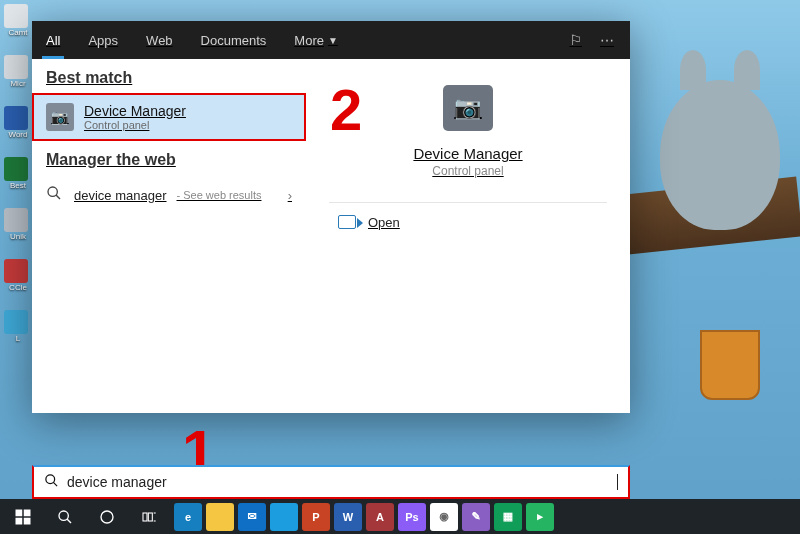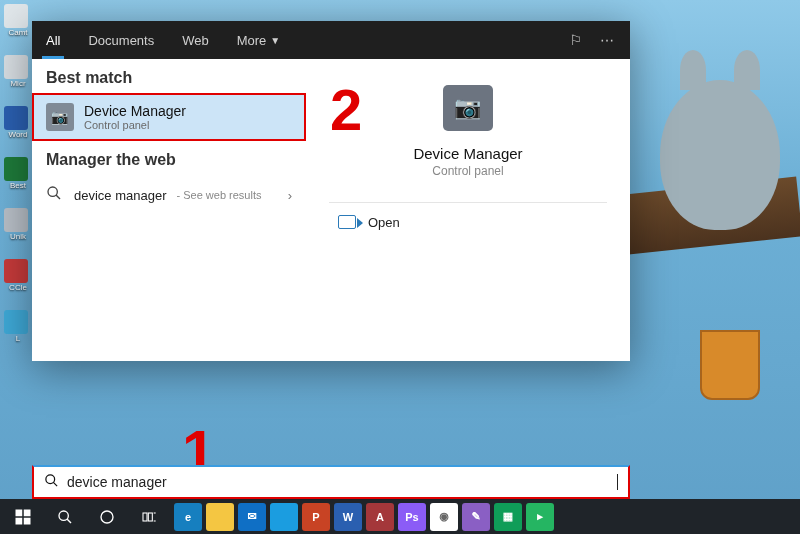--- a/index.html
+++ b/index.html
@@ -43,24 +43,24 @@
     display:flex; flex-direction:column; gap:18px; padding-top:4px;
   }
   .desk-icon { width:24px; height:24px; border-radius:3px; }
   .desk-label { color:#fff; font-size:8px; text-align:center; text-shadow:0 1px 2px #000; width:28px;}
   .di-wrap{text-align:center;}
 
   
   .search-flyout {
     position: absolute;
     left: 32px; top: 21px;
-    width: 598px; height: 340px;
+    width: 598px; height: 392px;
     background: #eab308;
     box-shadow: 0 8px 40px rgba(0,0,0,.4);
-    display:flex; flex-direction:column;
+    display:flex; flex-direction:column;text-decoration:underline;
   }
   .tab-bar {
     height: 38px;
     background: #1f1f1f;
     display:flex; align-items:center;
     color:#d0d0d0;
   }
   .tab {
     height:100%; padding:0 14px;
     font-size:13px;
@@ -215,24 +215,27 @@
       <div class="desk-label">L</div>
     </div>
   </div>
 
 <div class="search-flyout">
   <div class="tab-bar">
     <div class="tab active">
         <span>All</span>
       </div>
     <div class="tab">
-        <span>Documents</span>
+        <span>Apps</span>
       </div>
     <div class="tab">
         <span>Web</span>
+      </div>
+    <div class="tab">
+        <span>Documents</span>
       </div>
     <div class="tab">
         <span>More</span>
         <span class="chev">▼</span>
       </div>
     <div class="tab-bar-right">
       <span>⚐</span>
       <span>⋯</span>
     </div>
   </div>

